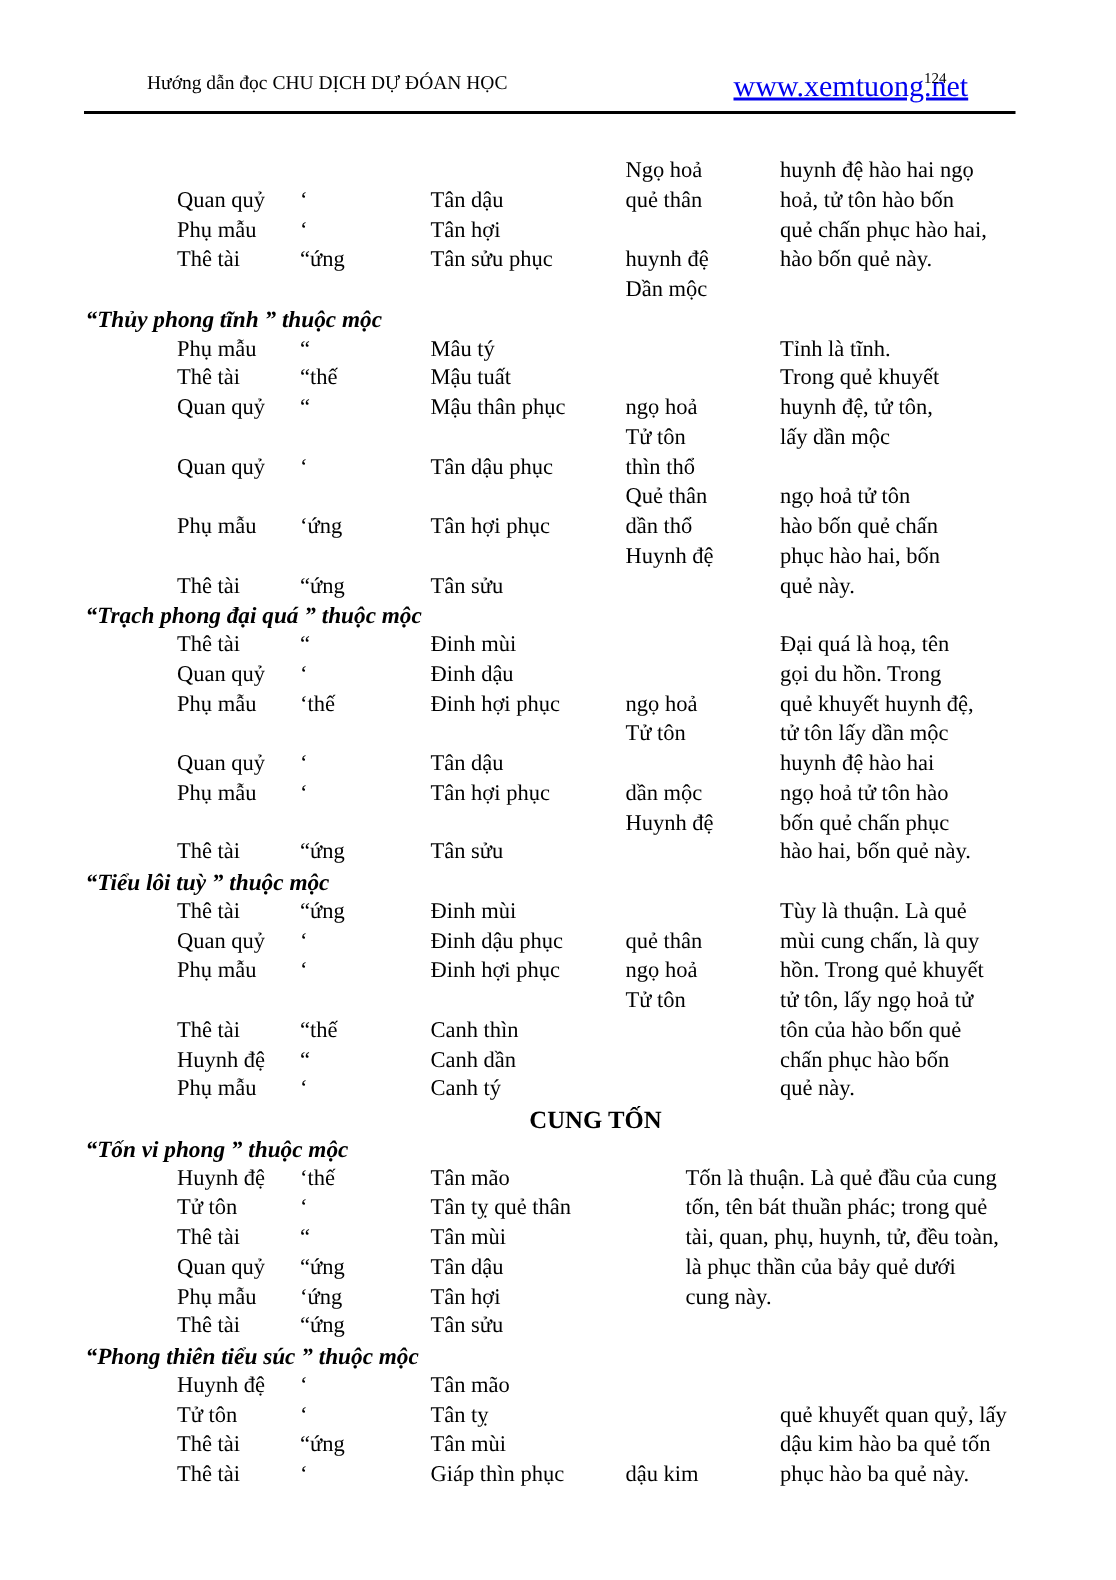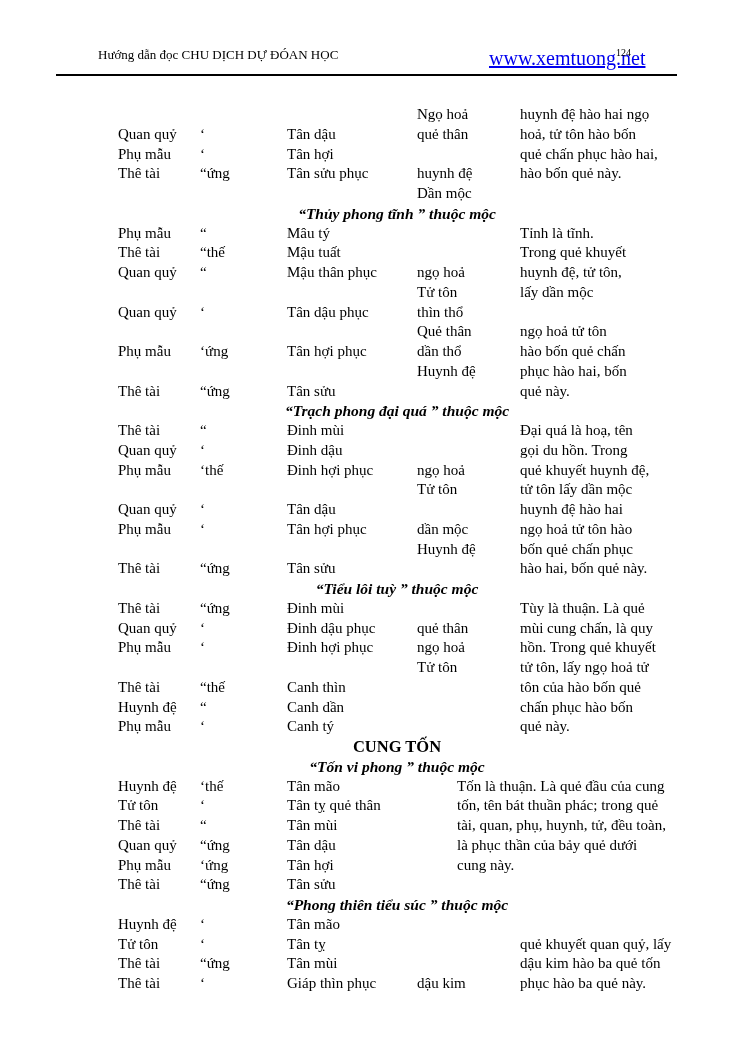--- a/index.html
+++ b/index.html
@@ -24,21 +24,21 @@
     grid-template-columns: 82px 87px 130px 103px 1fr;
     margin-left: 118px;
     line-height: 19.75px;
     font-size: 15px;
     white-space: nowrap;
   }
   .t-row.wide { grid-template-columns: 82px 87px 170px 1fr; }
   .t-row .cell { overflow: visible; }
   .section-heading {
     width: 680px; margin-left: 57px;
-    text-align: center;
+    text-align: left;
     font-weight: bold; font-style: italic;
     font-size: 15.5px; line-height: 19.75px;
     white-space: nowrap;
   }
   .cung-heading {
     width: 680px; margin-left: 57px;
     text-align: center;
     font-weight: bold;
     font-size: 16.5px; line-height: 19.75px;
     white-space: nowrap;

